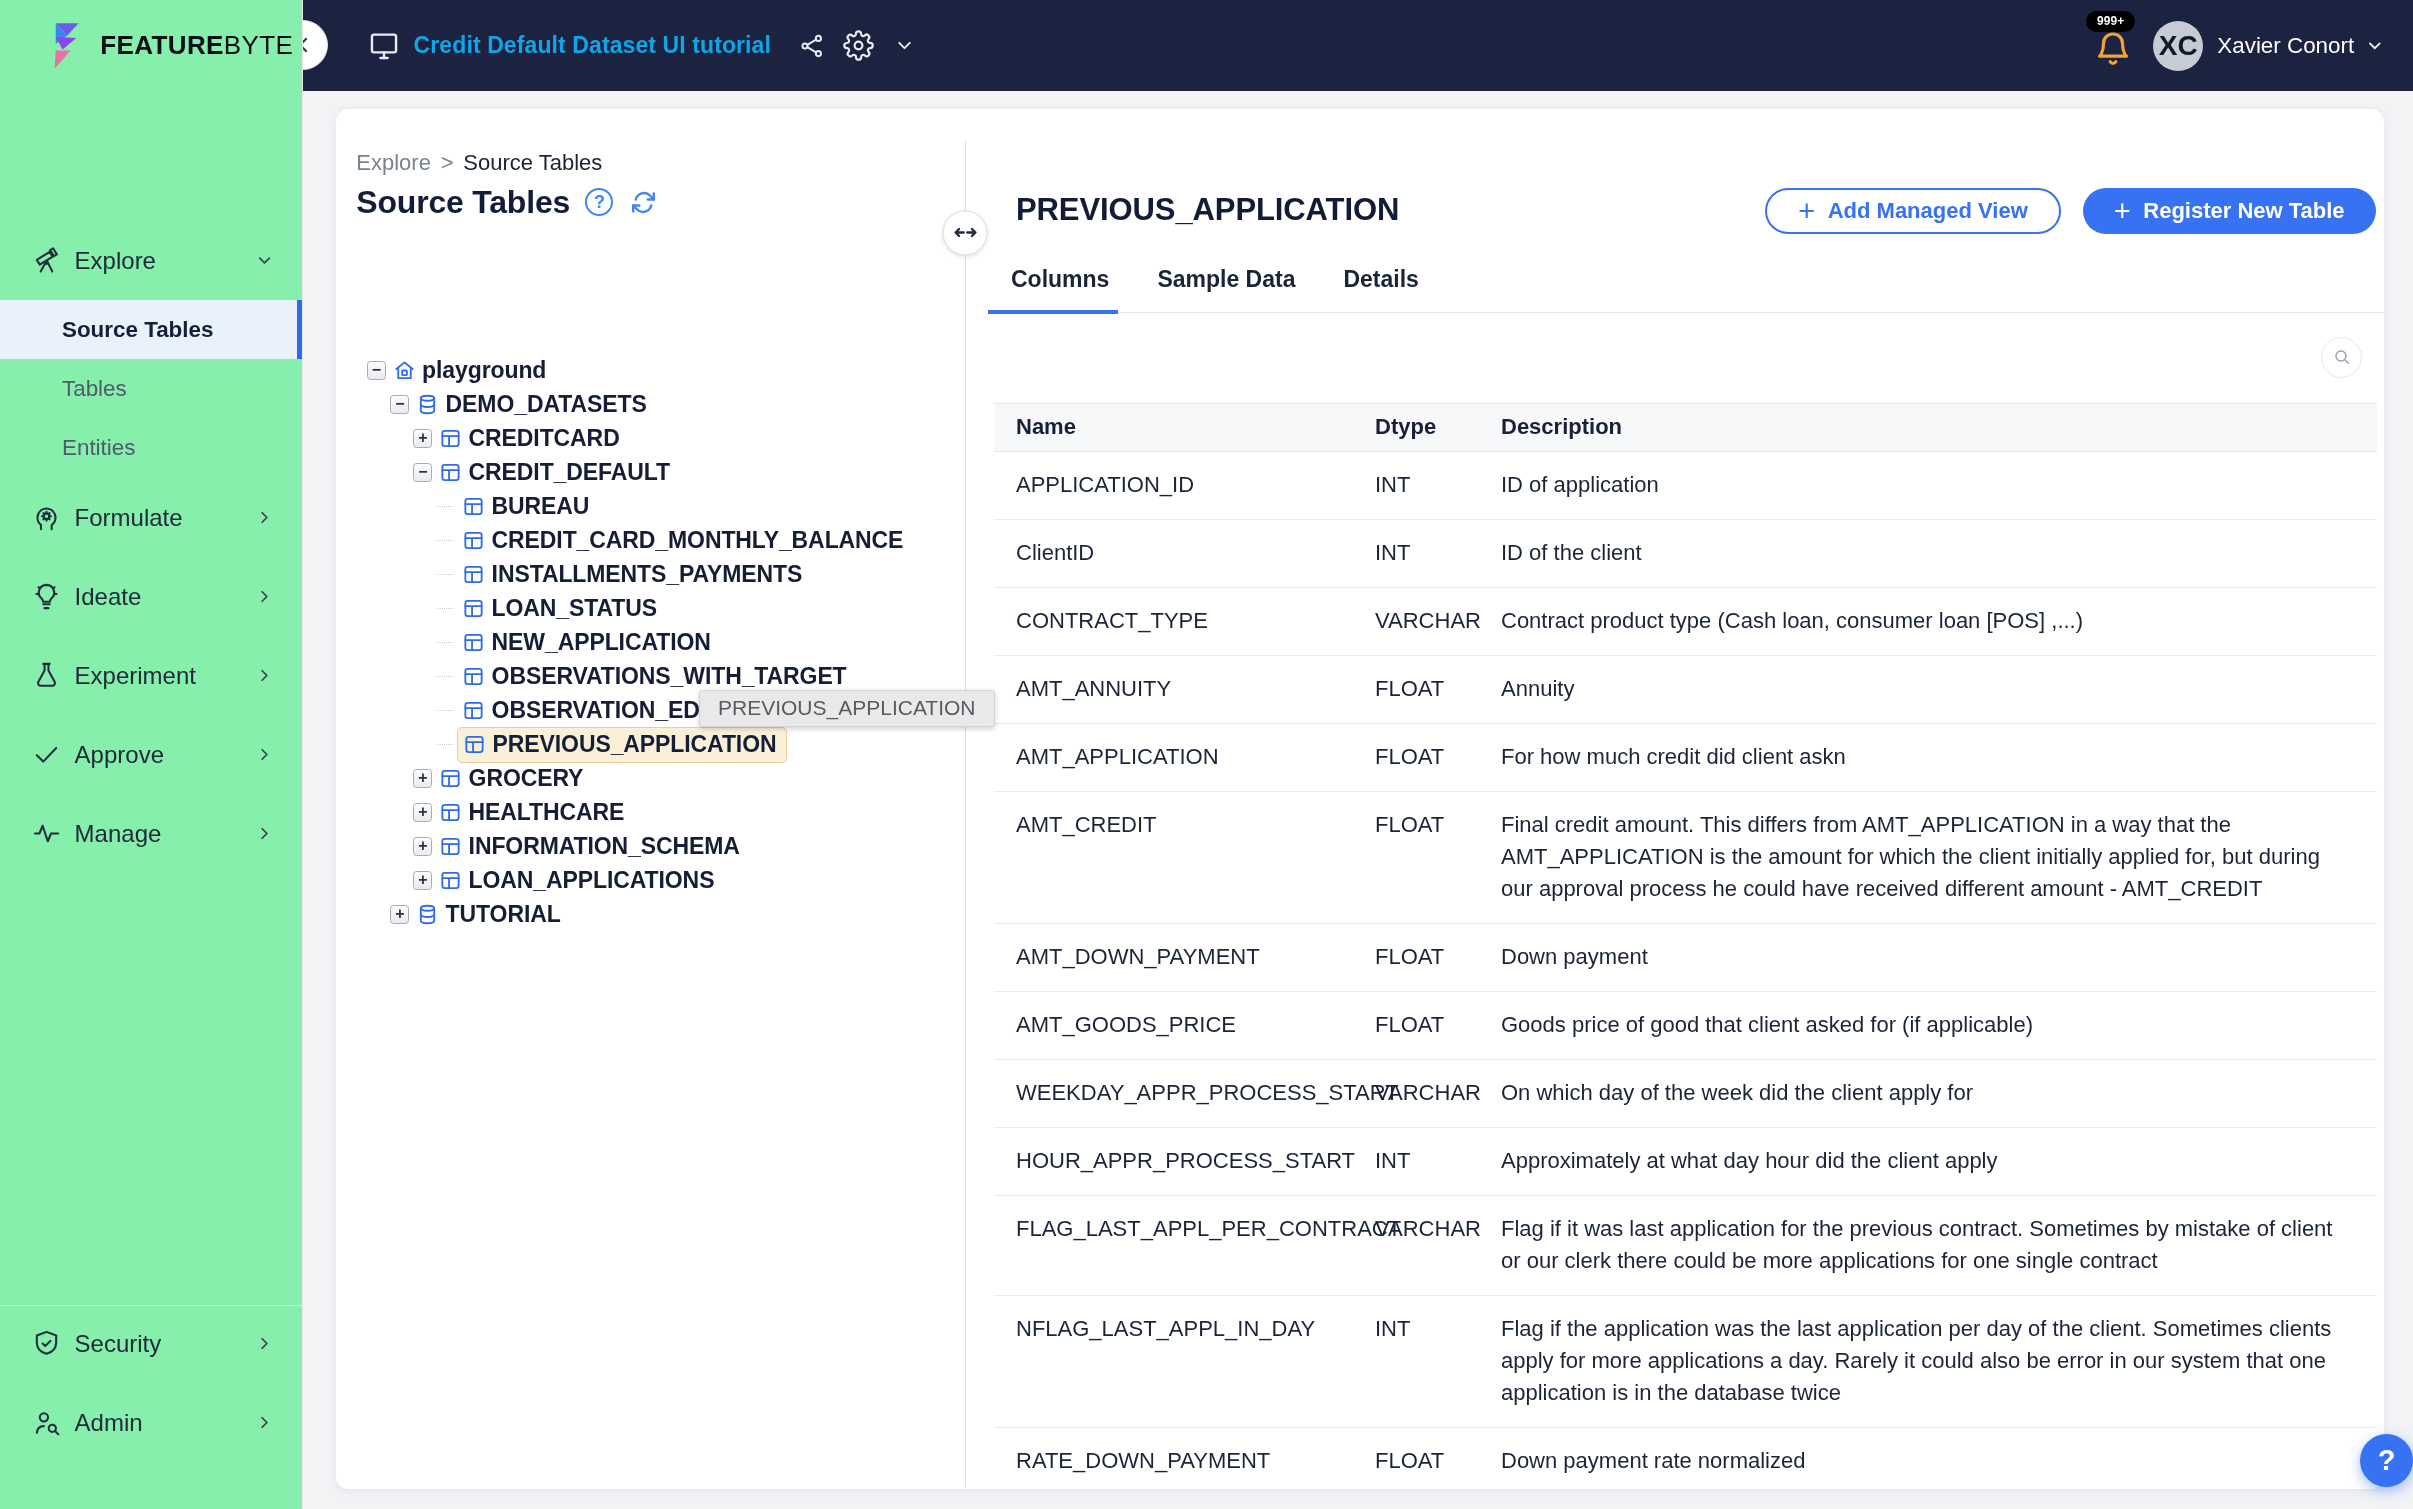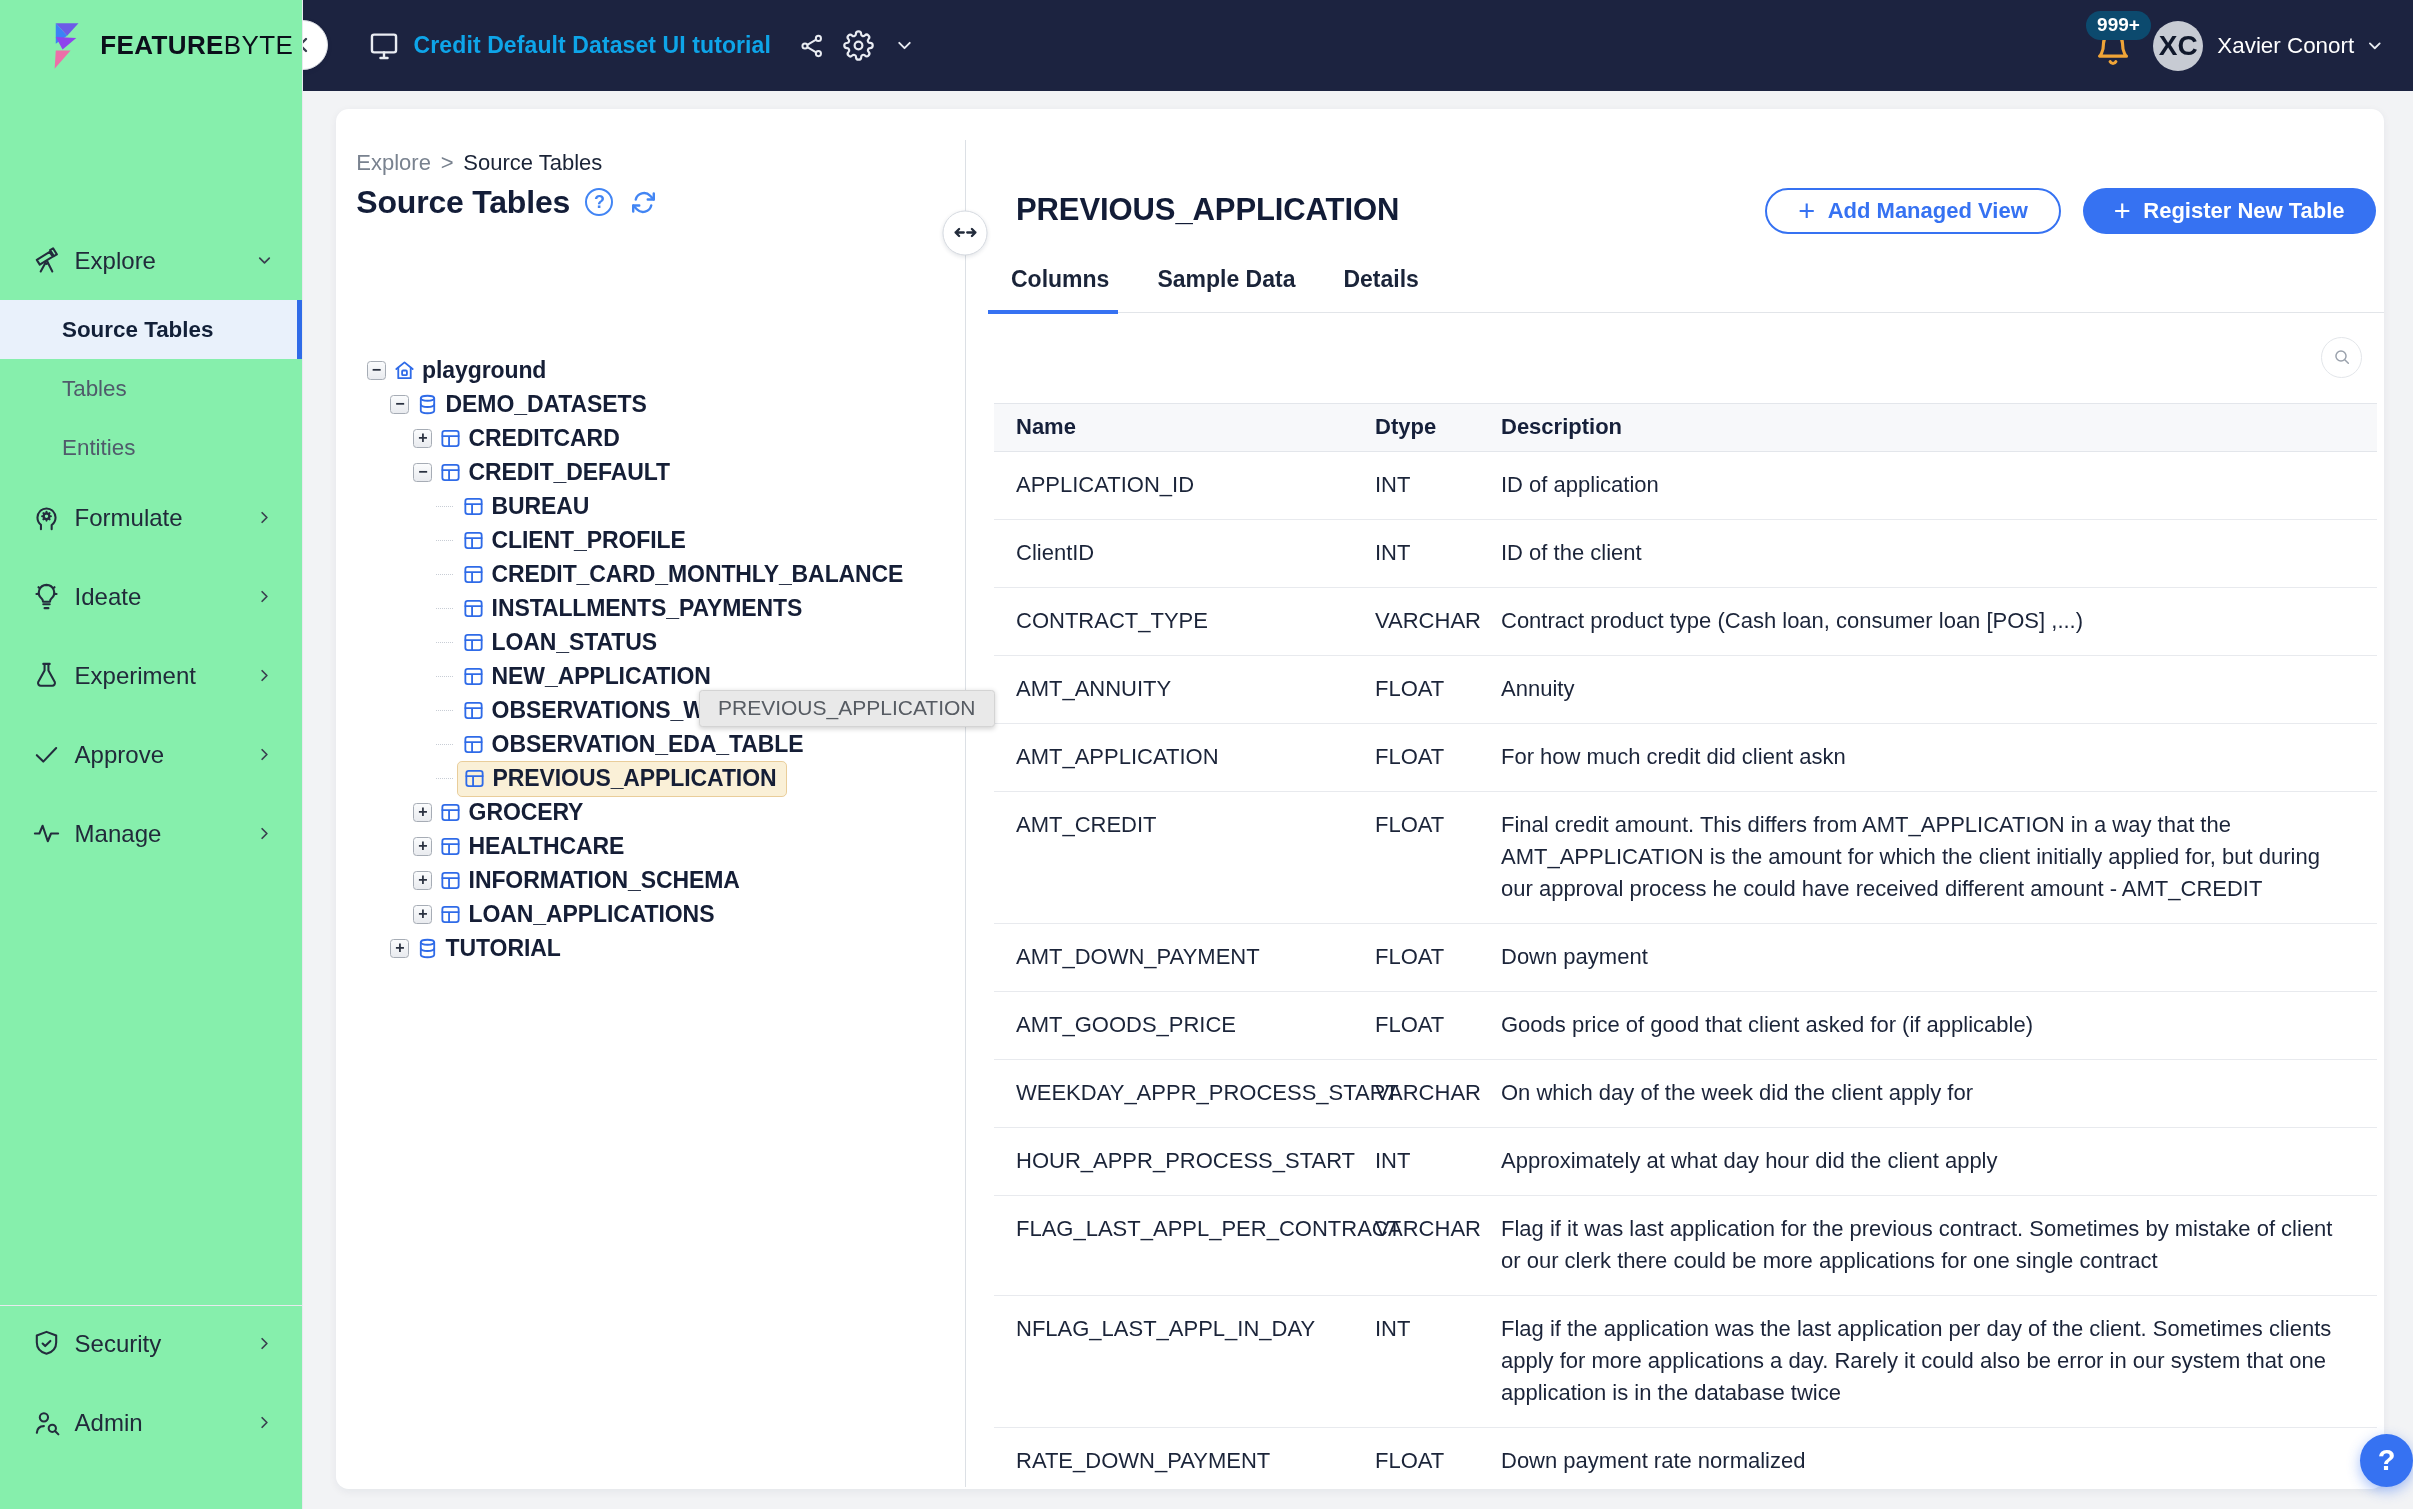--- a/index.html
+++ b/index.html
@@ -12,22 +12,22 @@
   .collapse-btn { position:absolute; left:-25px; top:20.3px; width:50px; height:50px;
     border-radius:50%; background:#fff; border:0.7px solid #D9DCE1; display:flex;
     align-items:center; justify-content:center; color:#39404F;
     box-shadow:0 1.4px 4.2px rgba(20,30,60,.15); z-index:6; }
   .collapse-btn svg { width:24px; height:24px; stroke-width:2.4; }
   .tb-icon { color:#E9ECF2; flex:0 0 auto; }
   .tb-title { color:#0ea5e9; font-size:23px; font-weight:600; margin:0 27px 0 12.6px; letter-spacing:0.1px; }
   .tb-right { margin-left:auto; display:flex; align-items:center; }
   .bell-wrap { position:relative; margin-right:21px; }
   .bell-wrap svg { width:38px; height:38px; color:#F0A437; stroke-width:2; margin-top:9.8px; }
-  .badge { position:absolute; top:-9.8px; left:-8.4px; background:#0c4a6e; color:#fff;
-    font-size:19px; font-weight:700; padding:3.5px 11.2px; border-radius:15.4px; white-space:nowrap; }
+  .badge { position:absolute; top:-9.8px; left:-8.4px; background:#000000; color:#fff;
+    font-size:12px; font-weight:700; padding:3.5px 11.2px; border-radius:15.4px; white-space:nowrap; }
   .avatar { width:50px; height:50px; border-radius:50%; background:#C7CBD3; color:#10182B;
     display:flex; align-items:center; justify-content:center; font-size:28px; font-weight:700; }
   .user-name { color:#fff; font-size:22.4px; font-weight:500; margin:0 11.2px 0 14px; }
 
   
   .sidebar { position:absolute; left:0; top:0; width:303px; height:1509px; background:#86efac;
     border-right:0.7px solid #E8EAEE; z-index:5; }
   .logo { height:91px; display:flex; align-items:center; padding-left:43px; }
   .logo-mark { width:46px; height:50px; margin-right:11.2px; }
   .logo-text { font-size:26px; color:#0B0F1A; letter-spacing:0.4px; }
@@ -330,28 +330,20 @@
             <path d="M3.5 9.5h17M10.5 9.5V20"></path>
           </svg>
           <span class="tree-label">BUREAU</span>
         </div>
         <div class="tree-row" style="padding-left: 80px;">
           <span class="exp-spacer"></span>
           <svg viewBox="0 0 24 24" fill="none" stroke="currentColor" stroke-linecap="round" stroke-linejoin="round" class="ticon">
             <rect x="3.5" y="4" width="17" height="16" rx="2.5"></rect>
             <path d="M3.5 9.5h17M10.5 9.5V20"></path>
           </svg>
-          <span class="tree-label">CLIENT_PROFILE</span>
-        </div>
-        <div class="tree-row" style="padding-left: 80px;">
-          <span class="exp-spacer"></span>
-          <svg viewBox="0 0 24 24" fill="none" stroke="currentColor" stroke-linecap="round" stroke-linejoin="round" class="ticon">
-            <rect x="3.5" y="4" width="17" height="16" rx="2.5"></rect>
-            <path d="M3.5 9.5h17M10.5 9.5V20"></path>
-          </svg>
           <span class="tree-label">CREDIT_CARD_MONTHLY_BALANCE</span>
         </div>
         <div class="tree-row" style="padding-left: 80px;">
           <span class="exp-spacer"></span>
           <svg viewBox="0 0 24 24" fill="none" stroke="currentColor" stroke-linecap="round" stroke-linejoin="round" class="ticon">
             <rect x="3.5" y="4" width="17" height="16" rx="2.5"></rect>
             <path d="M3.5 9.5h17M10.5 9.5V20"></path>
           </svg>
           <span class="tree-label">INSTALLMENTS_PAYMENTS</span>
         </div>

